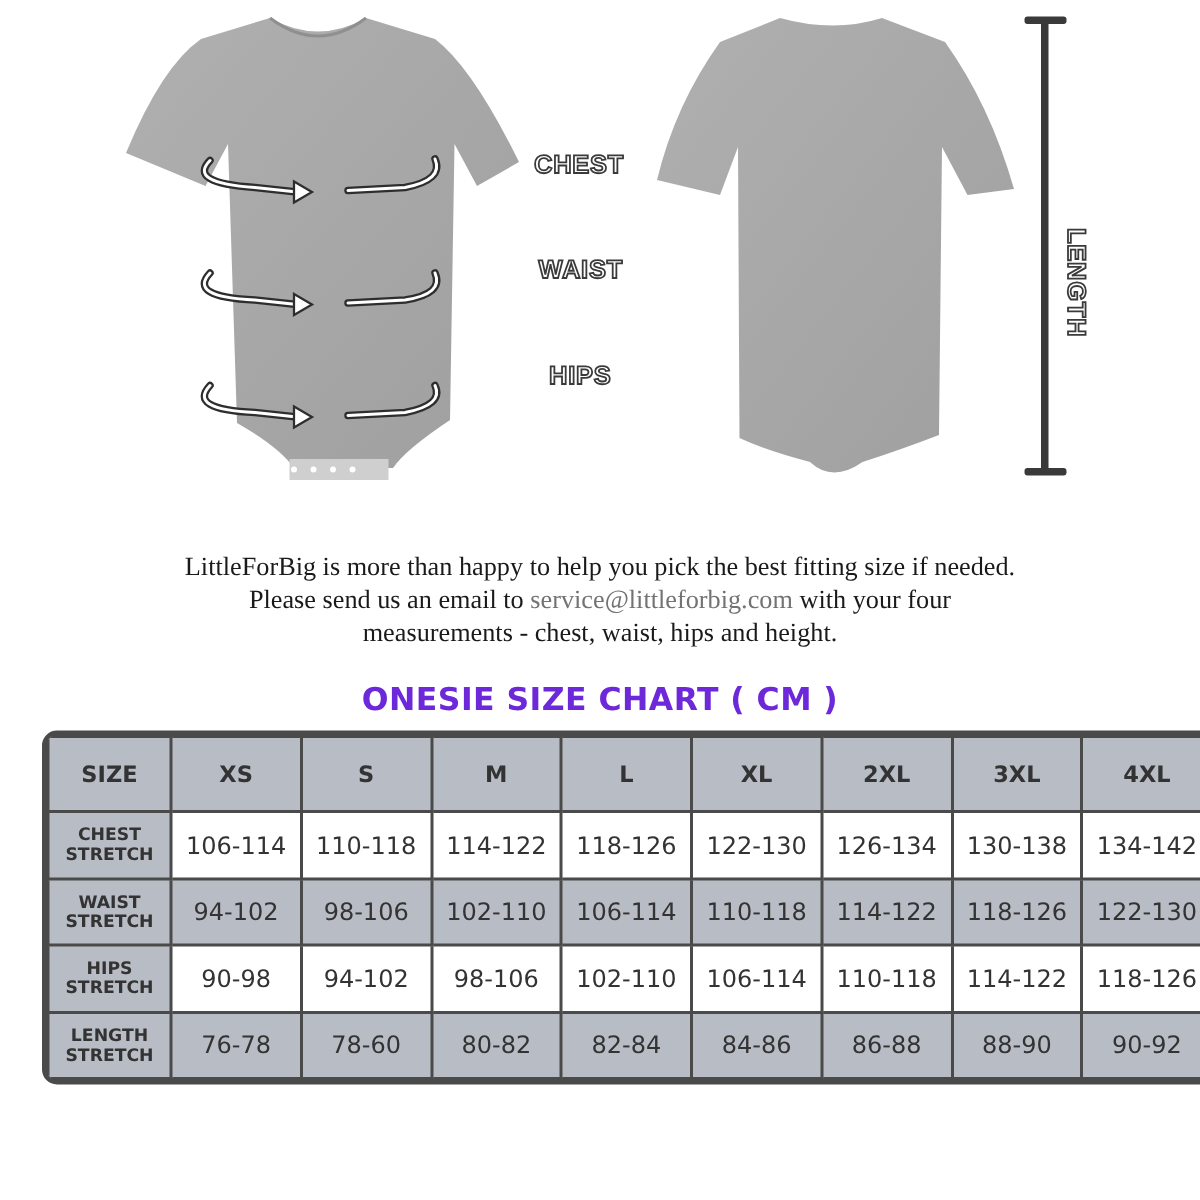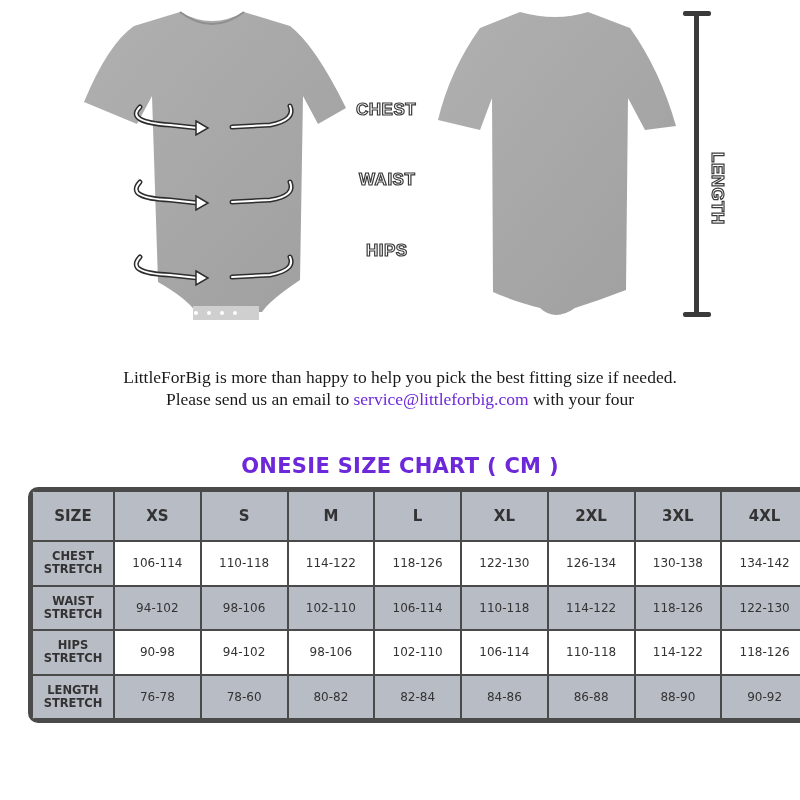--- a/index.html
+++ b/index.html
@@ -6,37 +6,37 @@
   body { width: 800px; height: 800px; position: relative; overflow: hidden; font-family: "Liberation Sans", sans-serif; }
   .illus { position: absolute; left: 0; top: 0; width: 800px; height: 340px; }
   .outline-text {
     position: absolute; font-family: "Liberation Sans", sans-serif; font-weight: bold; font-size: 17px;
     color: #ffffff; -webkit-text-stroke: 1.2px #3a3a3a; letter-spacing: 0.5px;
   }
   .intro {
     position: absolute; left: 0; top: 366px; width: 800px; text-align: center;
     font-family: Liberation Serif, serif; font-size: 17.5px; line-height: 22px; color: #1a1a1a;
   }
-  .intro .email { color: #6d28d9; }
+  .intro .email { color: #737373; }
   .chart-title {
     position: absolute; left: 0; top: 454px; width: 800px; text-align: center;
     font-family: "DejaVu Sans", sans-serif; font-weight: bold; font-size: 21px; color: #6d28d9; letter-spacing: 0.3px;
   }
   .table-wrap {
     position: absolute; left: 28px; top: 487px; width: 784px; height: 236px;
     border: 3px solid #4a4a4a; border-radius: 10px; overflow: hidden; box-sizing: border-box;
     background: #4a4a4a;
   }
   table { border-collapse: collapse; width: 100%; height: 100%; table-layout: fixed; }
   td, th {
     border: 2px solid #4a4a4a; text-align: center; vertical-align: middle;
     font-family: "DejaVu Sans", sans-serif; color: #333333; padding: 0;
   }
   th { background: #b8bcc5; font-weight: bold; font-size: 15px; height: 48px; }
-  td { font-size: 12px; }
+  td { font-size: 16px; }
   td.rowhead { background: #b8bcc5; font-weight: bold; font-size: 11.5px; line-height: 13px; }
   tr.white td.val { background: #ffffff; }
   tr.grey td.val { background: #b8bcc5; }
   col.first { width: 82px; }
 </style>
 </head>
 <body>
 
 <div class="illus">
   <svg width="800" height="340" viewBox="0 0 800 340">
@@ -91,20 +91,21 @@
   </svg>
   <div class="outline-text" style="left:356px; top:100px;">CHEST</div>
   <div class="outline-text" style="left:359px; top:170px;">WAIST</div>
   <div class="outline-text" style="left:366px; top:241px;">HIPS</div>
   <div class="outline-text" style="left:680px; top:152px; transform: rotate(90deg); transform-origin: left top; left:727px;">LENGTH</div>
 </div>
 
 <div class="intro">
   <div>LittleForBig is more than happy to help you pick the best fitting size if needed.</div>
   <div><span>Please send us an email to </span><span class="email">service@littleforbig.com</span><span> with your four</span></div>
+  <div>measurements - chest, waist, hips and height.</div>
 </div>
 
 <div class="chart-title">ONESIE SIZE CHART ( CM )</div>
 
 <div class="table-wrap">
   <table>
     <colgroup>
         <col class="first">
         <col>
         <col>

